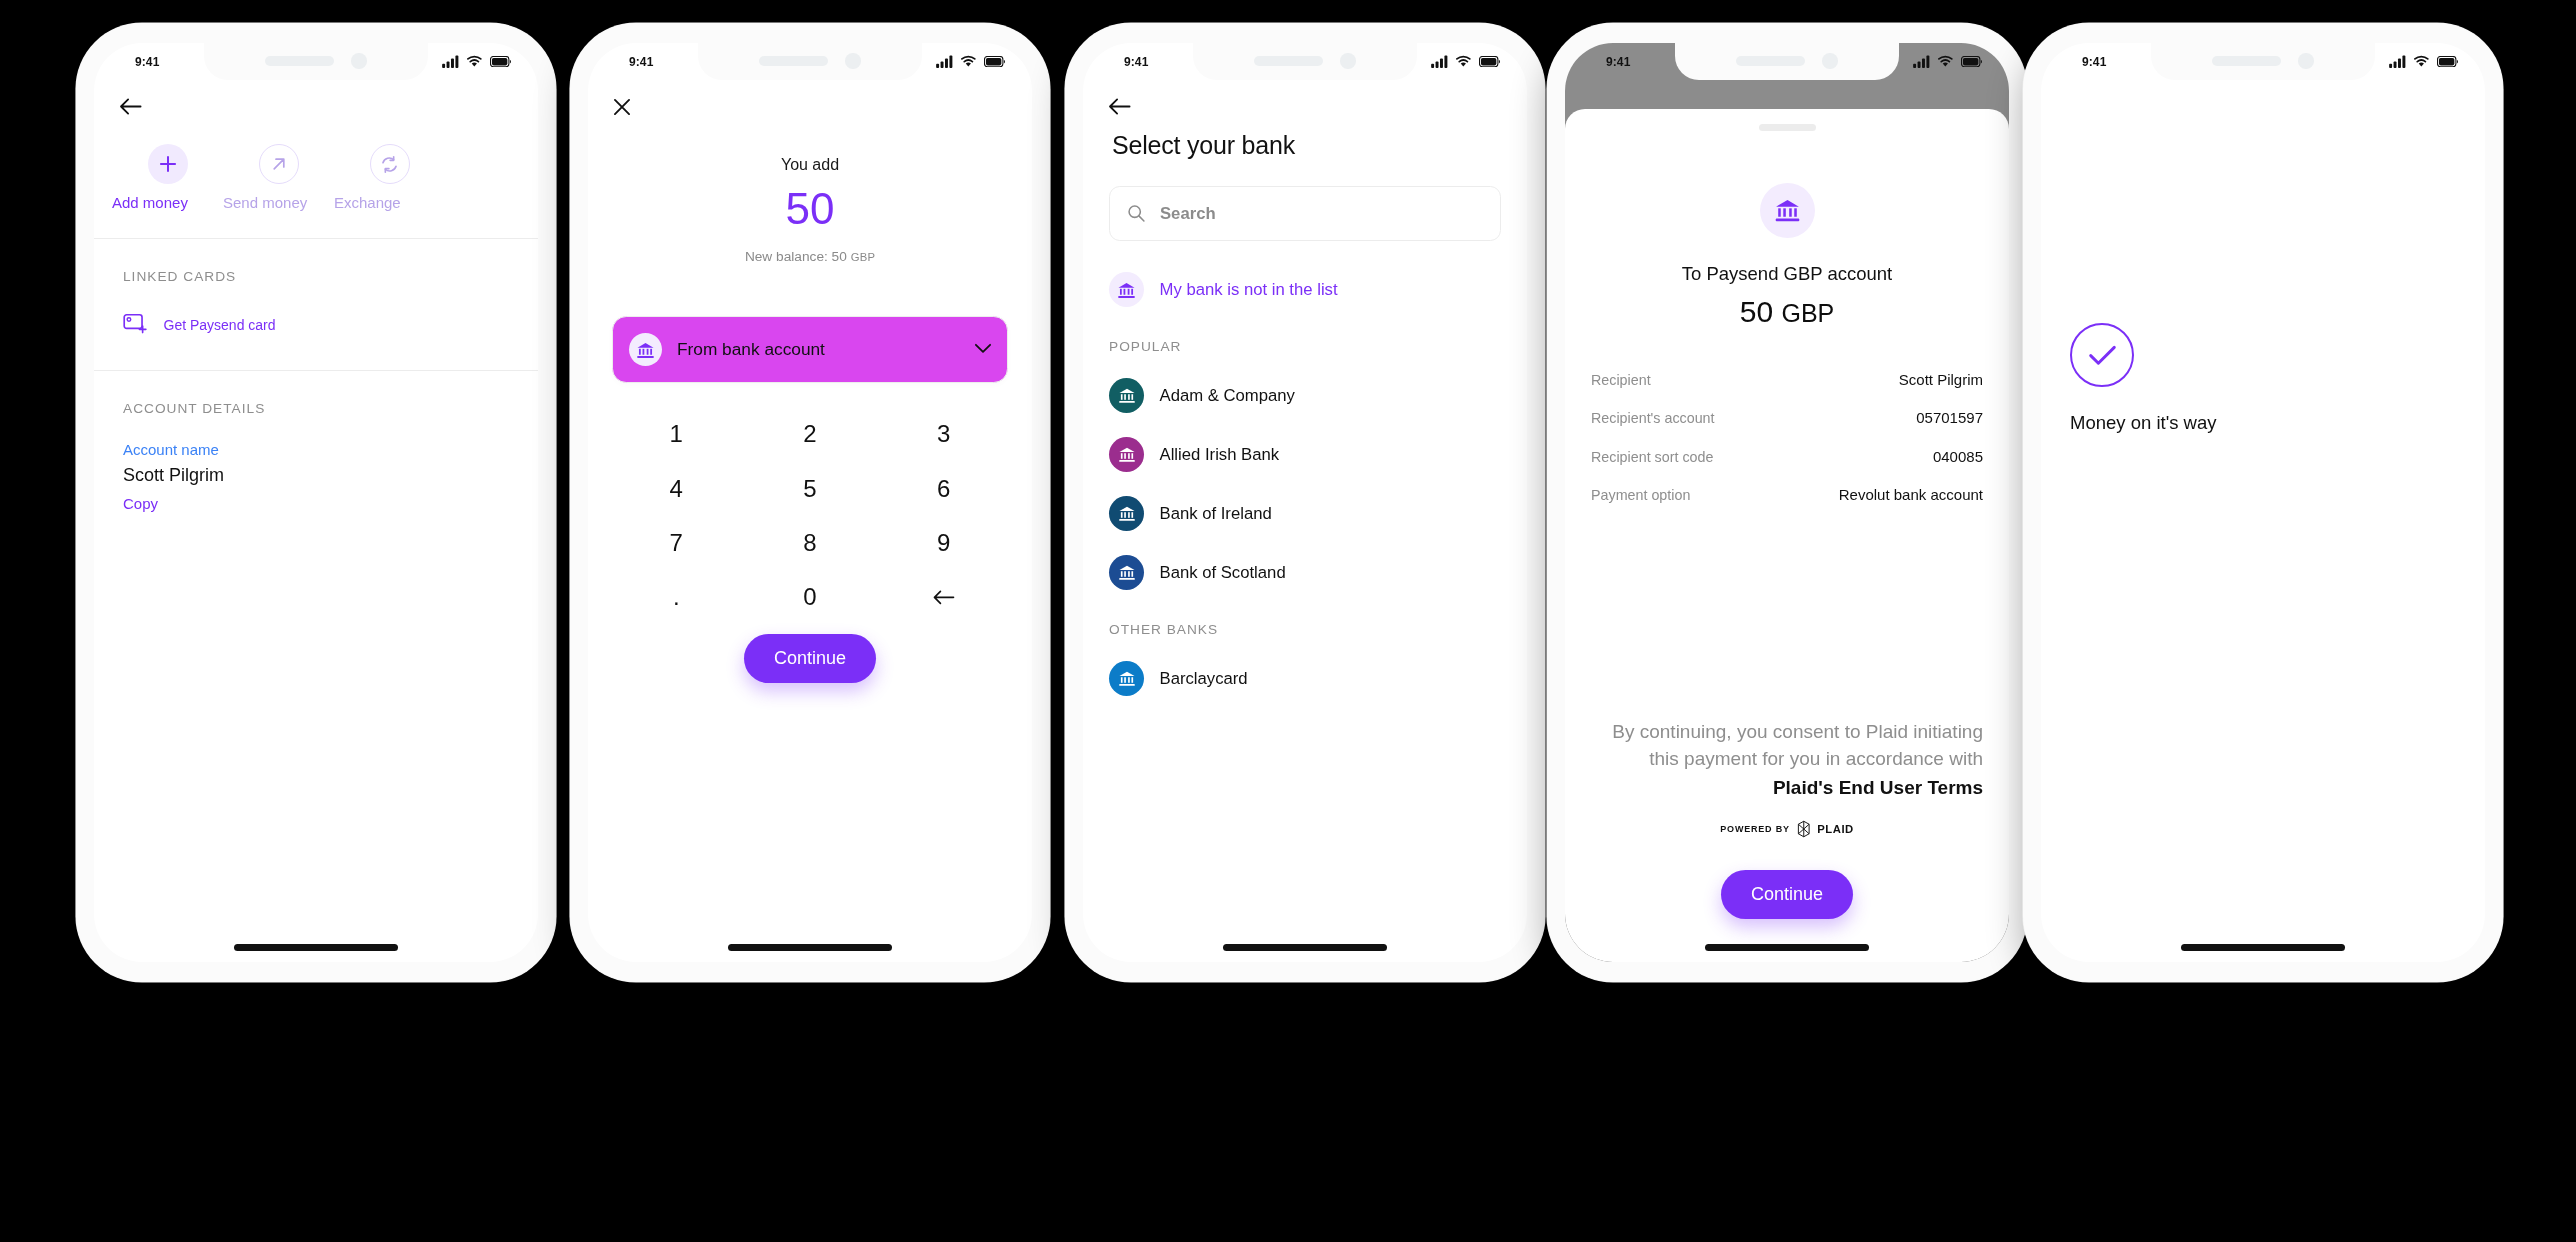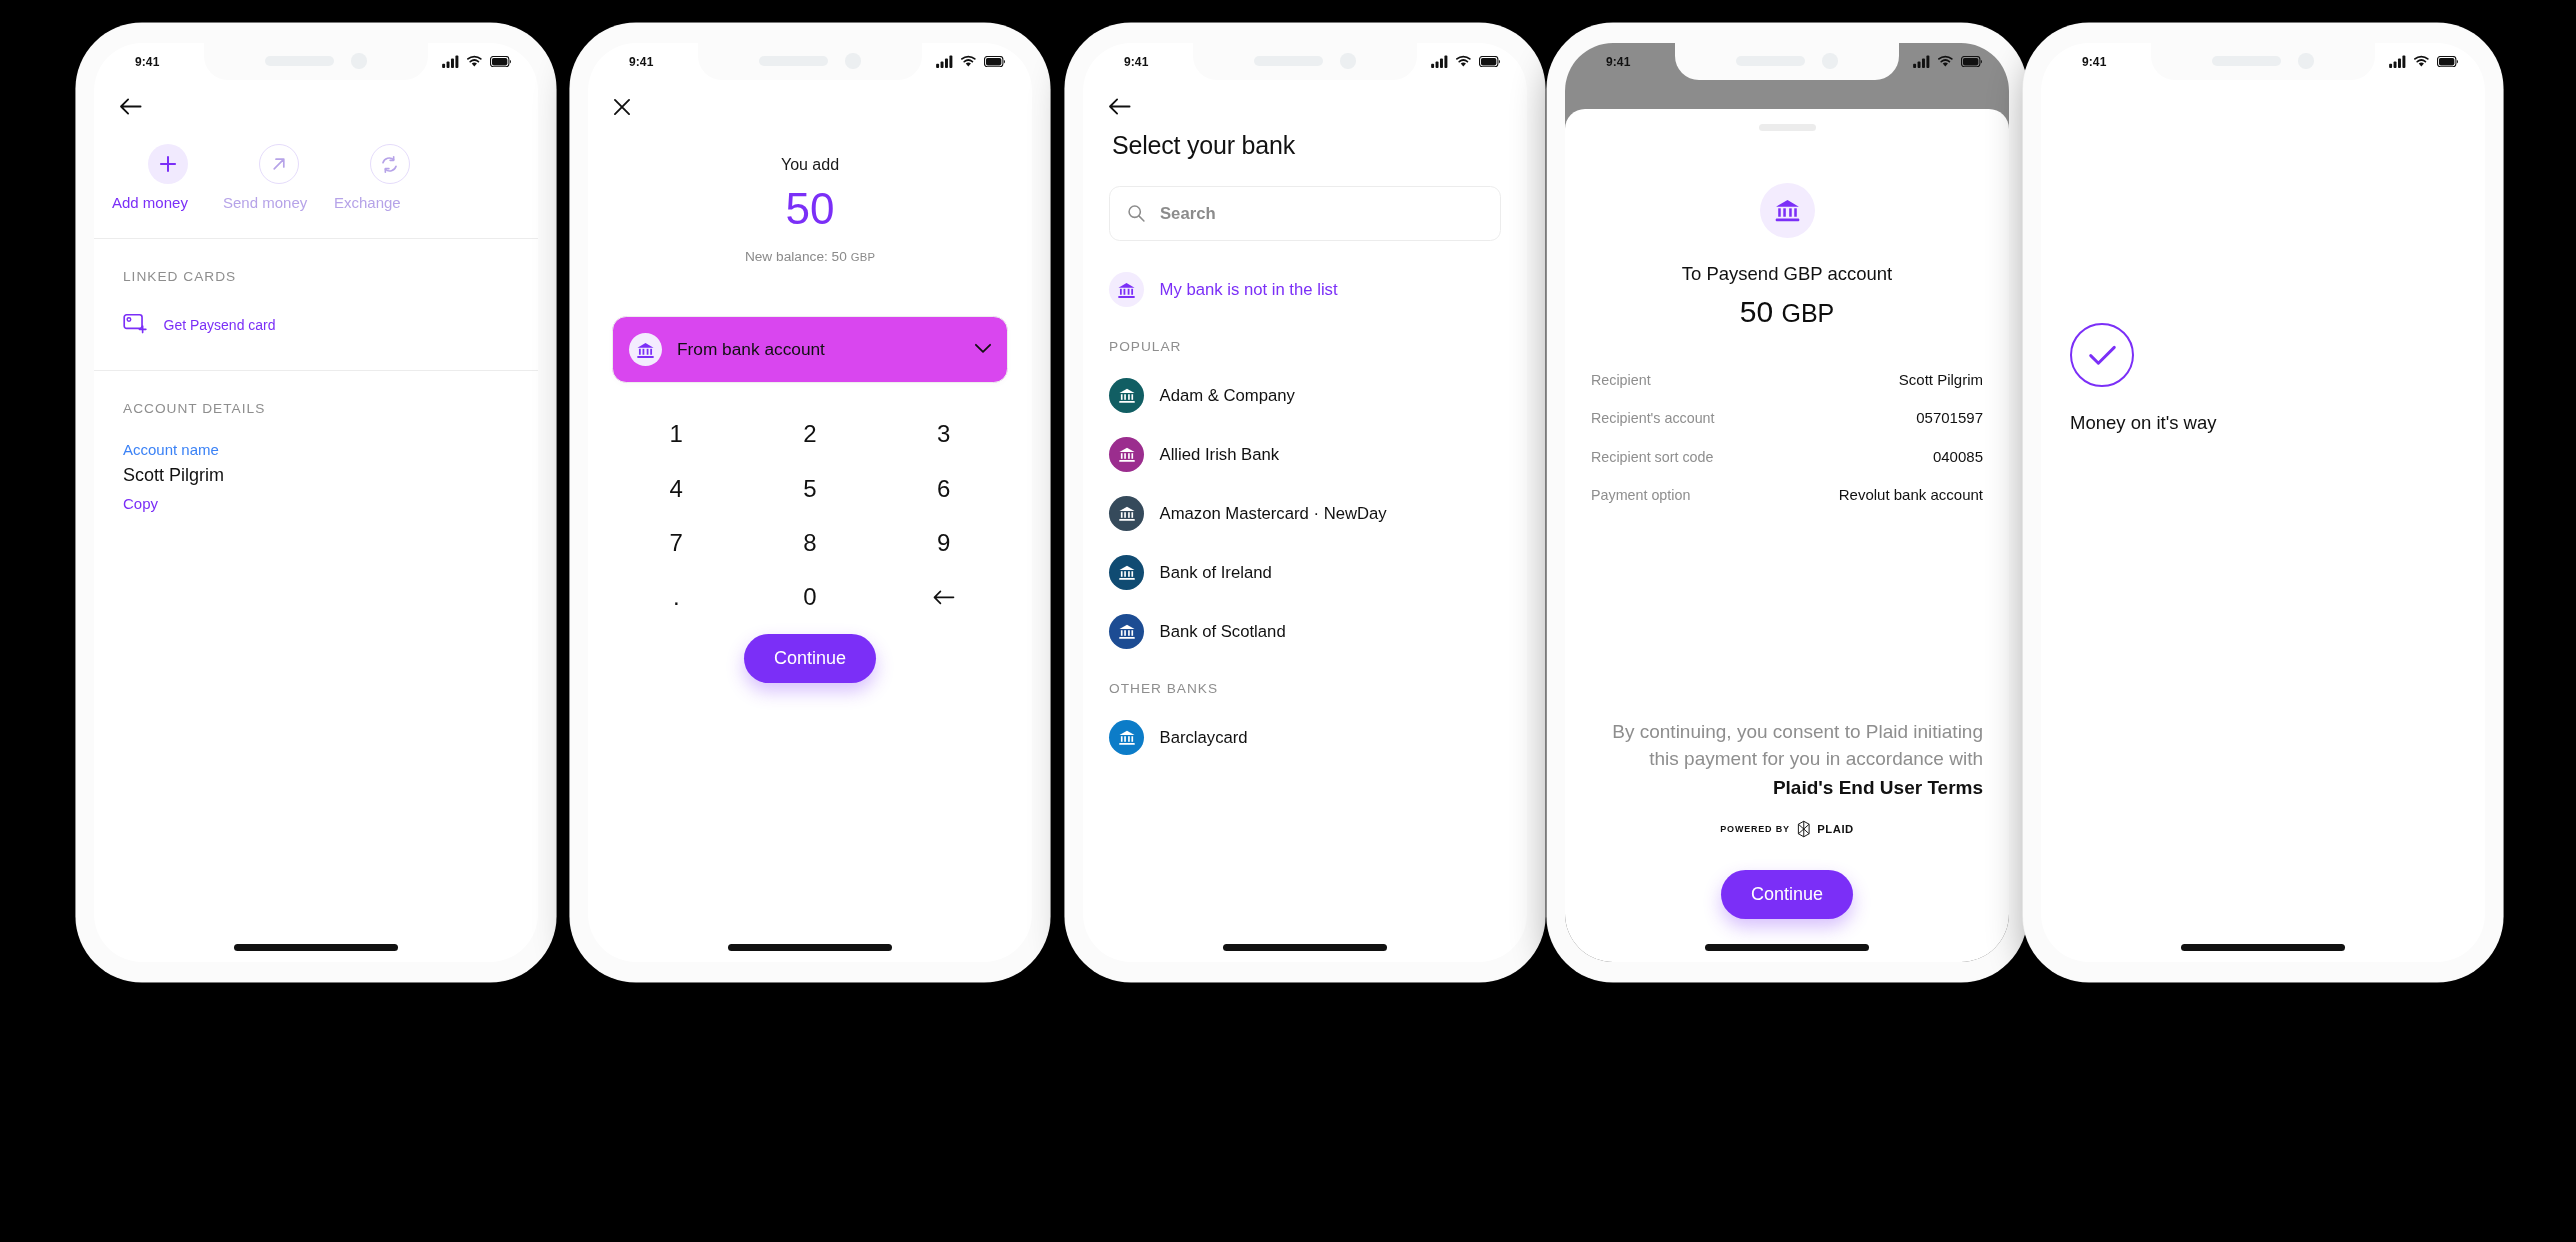--- a/index.html
+++ b/index.html
@@ -407,33 +407,20 @@
                 <rect x="5" y="13" width="3" height="10" fill="#fff"></rect>
                 <rect x="11" y="13" width="3" height="10" fill="#fff"></rect>
                 <rect x="18" y="13" width="3" height="10" fill="#fff"></rect>
                 <rect x="24" y="13" width="3" height="10" fill="#fff"></rect>
                 <rect x="2" y="25" width="28" height="3.4" rx="1.2" fill="#fff"></rect>
               </svg>
           </span>
           <span class="bn">Allied Irish Bank</span>
         </div>
         <div class="bank">
-          <span class="bi" style="background:#354A5B">
-            <svg width="18" height="16.7" viewBox="0 0 32 30">
-                <path d="M16 3L2.5 11h27z" fill="#fff"></path>
-                <rect x="5" y="13" width="3" height="10" fill="#fff"></rect>
-                <rect x="11" y="13" width="3" height="10" fill="#fff"></rect>
-                <rect x="18" y="13" width="3" height="10" fill="#fff"></rect>
-                <rect x="24" y="13" width="3" height="10" fill="#fff"></rect>
-                <rect x="2" y="25" width="28" height="3.4" rx="1.2" fill="#fff"></rect>
-              </svg>
-          </span>
-          <span class="bn">Amazon Mastercard · NewDay</span>
-        </div>
-        <div class="bank">
           <span class="bi" style="background:#104B72">
             <svg width="18" height="16.7" viewBox="0 0 32 30">
                 <path d="M16 3L2.5 11h27z" fill="#fff"></path>
                 <rect x="5" y="13" width="3" height="10" fill="#fff"></rect>
                 <rect x="11" y="13" width="3" height="10" fill="#fff"></rect>
                 <rect x="18" y="13" width="3" height="10" fill="#fff"></rect>
                 <rect x="24" y="13" width="3" height="10" fill="#fff"></rect>
                 <rect x="2" y="25" width="28" height="3.4" rx="1.2" fill="#fff"></rect>
               </svg>
           </span>

